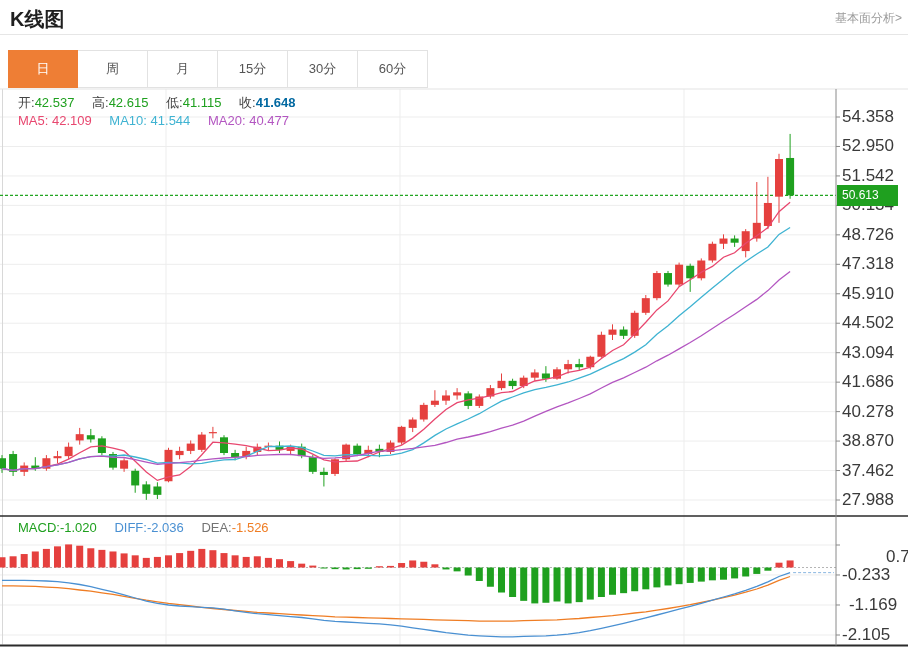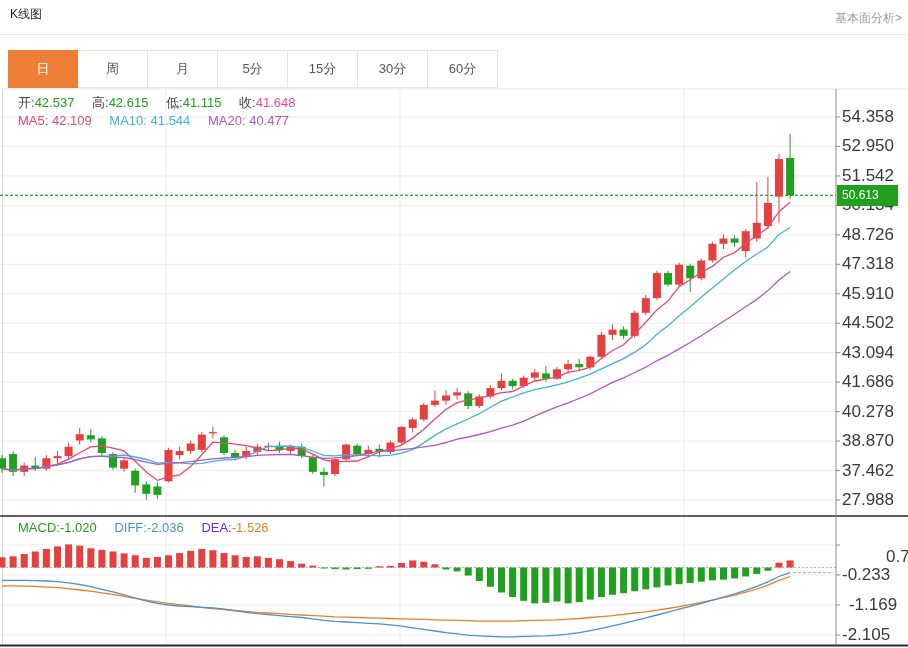--- a/index.html
+++ b/index.html
@@ -1,18 +1,18 @@
 <!DOCTYPE html>
 <html style="--accent: #ee7e35;"><head>
 <meta charset="utf-8">
 <style>
   html,body{margin:0;padding:0;background:#fff;}
   .page{position:relative;width:908px;height:648px;background:#fff;overflow:hidden;
         font-family:"Liberation Sans","DejaVu Sans",sans-serif;}
-  .page-title{position:absolute;left:10px;top:6px;font-size:12px;font-weight:normal;color:#1f1f1f;}
+  .page-title{position:absolute;left:10px;top:6px;font-size:20px;font-weight:bold;color:#1f1f1f;}
   .analysis-link{position:absolute;right:6px;top:10px;font-size:12px;color:#9b9b9b;text-decoration:none;cursor:pointer;}
   .title-divider{position:absolute;left:0;top:34px;width:908px;height:1px;background:#e6e6e6;}
   .tabs{position:absolute;left:8px;top:50px;height:38px;display:flex;z-index:2;}
   .tab{width:70px;height:38px;box-sizing:border-box;border-top:1px solid #e2e2e2;border-right:1px solid #e2e2e2;
        border-bottom:1px solid #e2e2e2;display:flex;align-items:center;justify-content:center;
        font-size:13px;color:#555;background:#fff;cursor:pointer;}
   .tab:first-child{border-left:1px solid #e2e2e2;}
   .tab.active{background:var(--accent);border-color:var(--accent);color:#fff;}
   .chart-svg{position:absolute;left:0;top:0;z-index:1;}
   .info-row{position:absolute;left:18px;font-size:13px;z-index:2;white-space:nowrap;}
@@ -27,21 +27,20 @@
 
 <div class="page">
   <div class="page-title">K线图</div>
   <a class="analysis-link" style="color: rgb(155, 155, 155);">基本面分析&gt;</a>
   <div class="title-divider"></div>
 
   <div class="tabs">
       <div class="tab active">日</div>
       <div class="tab">周</div>
       <div class="tab">月</div>
-      <div class="tab">5分</div>
       <div class="tab">15分</div>
       <div class="tab">30分</div>
       <div class="tab">60分</div>
     </div>
 
   <svg class="chart-svg" width="908" height="648">
       <g>
         <line x1="0" y1="117" x2="836" y2="117" stroke="#ededed" stroke-width="1"></line>
         <line x1="0" y1="146.46153846153834" x2="836" y2="146.46153846153834" stroke="#ededed" stroke-width="1"></line>
         <line x1="0" y1="175.92307692307685" x2="836" y2="175.92307692307685" stroke="#ededed" stroke-width="1"></line>
@@ -316,33 +315,33 @@
         <line x1="836" y1="574.9786248664054" x2="840" y2="574.9786248664054" stroke="#8a8a8a" stroke-width="1"></line>
         <line x1="836" y1="604.9893124332027" x2="840" y2="604.9893124332027" stroke="#8a8a8a" stroke-width="1"></line>
         <line x1="836" y1="635" x2="840" y2="635" stroke="#8a8a8a" stroke-width="1"></line>
       </g>
     </svg>
 
   <div class="info-row" style="top:94px;">
     <span class="lbl">开:</span><span class="val-green" style="color: rgb(31, 160, 31);">42.537</span><span class="sp"></span>
     <span class="lbl">高:</span><span class="val-green" style="color: rgb(31, 160, 31);">42.615</span><span class="sp"></span>
     <span class="lbl">低:</span><span class="val-green" style="color: rgb(31, 160, 31);">41.115</span><span class="sp"></span>
-    <span class="lbl">收:</span><span class="val-green" style="color: #ec4899;">41.648</span>
+    <span class="lbl">收:</span><span class="val-green" style="color: #0369a1; font-weight: bold;">41.648</span>
   </div>
 
   <div class="info-row" style="top:113px;">
     <span class="ma5" style="color: rgb(232, 71, 111);">MA5:</span> <span class="ma5" style="color: rgb(232, 71, 111);">42.109</span><span class="sp"></span>
     <span class="ma10" style="color: rgb(63, 179, 210);">MA10:</span> <span class="ma10" style="color: rgb(63, 179, 210);">41.544</span><span class="sp"></span>
     <span class="ma20" style="color: rgb(179, 86, 193);">MA20:</span> <span class="ma20" style="color: rgb(179, 86, 193);">40.477</span>
   </div>
 
   <div class="info-row" style="top:520px;">
     <span class="macd-g" style="color: rgb(31, 160, 31);">MACD:</span><span class="macd-g" style="color: rgb(31, 160, 31);">-1.020</span><span class="sp"></span>
     <span class="macd-b" style="color: rgb(74, 144, 210);">DIFF:</span><span class="macd-b" style="color: rgb(74, 144, 210);">-2.036</span><span class="sp"></span>
-    <span class="macd-o" style="color: #6d28d9; margin-top: 9px;">DEA:</span><span class="macd-o" style="color: rgb(239, 125, 36);">-1.526</span>
+    <span class="macd-o" style="color: #737373; margin-top: 9px;">DEA:</span><span class="macd-o" style="color: rgb(239, 125, 36);">-1.526</span>
   </div>
 
   <div class="price-tag" style="background: rgb(31, 160, 31); top: 185px;">50.613</div>
 <div class="tick-label" style="top: 110px;">54.358</div>
     <div class="tick-label" style="top: 139px;">52.950</div>
     <div class="tick-label" style="top: 169px;">51.542</div>
     <div class="tick-label" style="top: 198px;">50.134</div>
     <div class="tick-label" style="top: 228px;">48.726</div>
     <div class="tick-label" style="top: 257px;">47.318</div>
     <div class="tick-label" style="top: 287px;">45.910</div>

